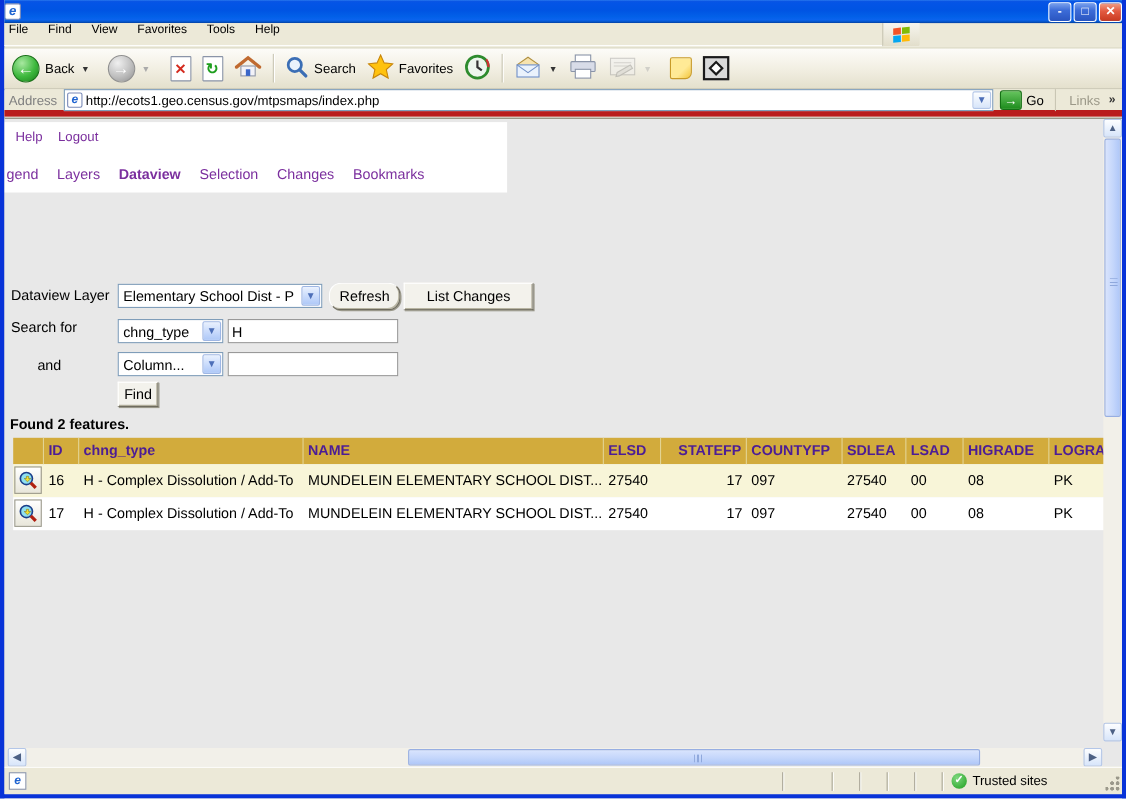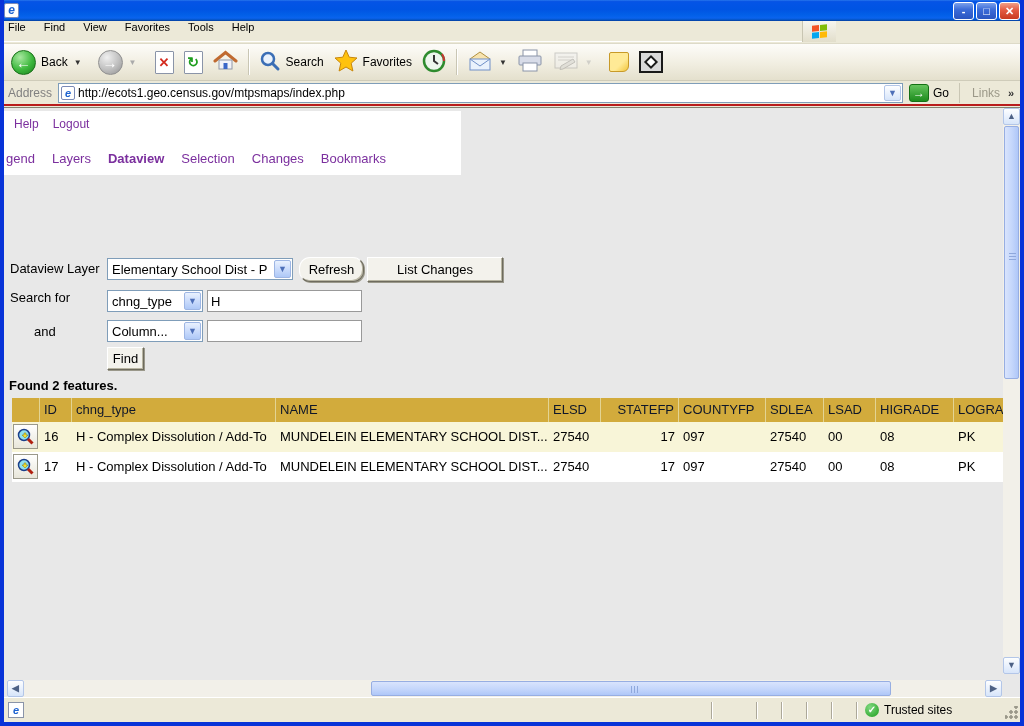--- a/index.html
+++ b/index.html
@@ -46,21 +46,21 @@
   .docicon.refresh { color:#1E9E1E; font-size:14px; }
   .tsep { width:1px; height:26px; background:#C9C6B4; margin:0 5px; box-shadow:1px 0 0 #fff; }
   .note-icon { width:20px; height:20px; background:linear-gradient(135deg,#FFEA96 60%,#F3C63C); border:1px solid #C89A28;
     border-radius:2px 2px 6px 2px; }
   .diamond-icon { width:24px; height:22px; background:#D9D9D9; border:2px solid #1A1A1A; display:flex; align-items:center; justify-content:center; }
   .diamond-icon i { width:10px; height:10px; background:#fff; border:2px solid #1A1A1A; transform:rotate(45deg); display:block; }
   .faded { opacity:.45; }
 
   
   .addressbar { position:absolute; left:-4px; top:82px; width:1024px; height:24px; background:#ECE9D8;
-    display:flex; align-items:center; padding:0 4px; font-size:12px; border-bottom:2px solid #b91c1c; }
+    display:flex; align-items:center; padding:0 4px; font-size:12px; border-bottom:6px solid #b91c1c; }
   .addr-label { color:#808080; margin:0 6px 0 4px; }
   .addr-field { flex:0 0 845px; height:20px; background:#fff; border:1px solid #7F9DB9; display:flex; align-items:center; padding-left:2px; }
   .addr-field .url { font-size:12px; color:#000; flex:1; white-space:nowrap; overflow:hidden; }
   .addr-chevron { width:17px; height:16px; background:linear-gradient(180deg,#FDFEFF,#D7E5FA); border:1px solid #B3C6E8; border-radius:2px;
     color:#4D6FB8; font-size:9px; text-align:center; line-height:14px; margin-right:1px; }
   .go-btn { display:flex; align-items:center; gap:4px; margin-left:6px; }
   .go-arrow { width:20px; height:18px; border-radius:3px; background:linear-gradient(180deg,#66C45E,#1D8C1D); border:1px solid #147014;
     color:#fff; text-align:center; line-height:16px; font-weight:bold; font-size:12px; }
   .links-area { display:flex; align-items:center; margin-left:10px; border-left:1px solid #C9C6B4; padding-left:12px; height:20px; gap:8px; }
   .links-label { color:#9B9888; }
@@ -87,21 +87,21 @@
 
   .xbtn { position:absolute; background:#F3F2EC; border:1px solid #6E6B5E; border-top-color:#fff; border-left-color:#fff;
     box-shadow:inset -1px -1px 0 #B8B5A2, 1px 1px 0 #9a988a; font-size:13px; font-family:"Liberation Sans", sans-serif;
     display:flex; align-items:center; justify-content:center; }
 
   .found { position:absolute; left:5px; top:270px; font-size:13px; font-weight:bold; }
 
   .dtable { position:absolute; left:8px; top:290px; width:997px; }
   .trow { display:flex; }
   .thead { height:24px; background:#D2AB3C; }
-  .th { color:#0f172a; font-weight:normal; font-size:13px; padding:4px 4px 0 4px; border-right:1px solid #E3D493;
+  .th { color:#4c1d95; font-weight:bold; font-size:13px; padding:4px 4px 0 4px; border-right:1px solid #E3D493;
         white-space:nowrap; overflow:hidden; }
   .td { font-size:13px; padding:7px 4px 0 4px; white-space:nowrap; overflow:hidden; }
   .drow { height:30px; }
   .drow.odd { background:#F8F5D8; }
   .drow.even { background:#FFFFFF; }
   .c-icon{width:28px;} .c-id{width:32px;} .c-chng{width:204px;} .c-name{width:273px;} .c-elsd{width:52px;}
   .c-state{width:78px;text-align:right;} .c-county{width:87px;} .c-sdlea{width:58px;} .c-lsad{width:52px;} .c-higrade{width:78px;} .c-lograde{width:55px;}
   .zoombtn { width:25px; height:25px; margin:2px 0 0 1px; background:linear-gradient(180deg,#FFFFFF,#E8E6DA); border:1px solid #9A988A;
     display:flex; align-items:center; justify-content:center; }
 
@@ -294,21 +294,21 @@
         <a class="plink">Bookmarks</a>
       </div>
     </div>
 
     <span class="lbl" style="left:6px; top:153px;">Dataview Layer</span>
     <span class="xsel" style="left:103px; top:150px; width:186px;">
       <span class="selval">Elementary School Dist - P</span>
       <span class="selbtn">▼</span>
     </span>
     <span class="xbtn" style="left:295px; top:149px; width:65px; height:25px;border-radius:11px;">Refresh</span>
-    <span class="xbtn" style="left:363px; top:149px; width:136px; height:25px;">List Changes</span>
+    <span class="xbtn" style="left:363px; top:149px; width:118px; height:25px;">List Changes</span>
 
     <span class="lbl" style="left:6px; top:182px;text-align:center;">Search for</span>
     <span class="xsel" style="left:103px; top:182px; width:96px;">
       <span class="selval">chng_type</span>
       <span class="selbtn">▼</span>
     </span>
     <input class="xinput" style="left: 203px; top: 182px; width: 155px;" value="H">
 
     <span class="lbl" style="left:6px; top:216px;margin-left:24px;">and</span>
     <span class="xsel" style="left:103px; top:212px; width:96px;">

